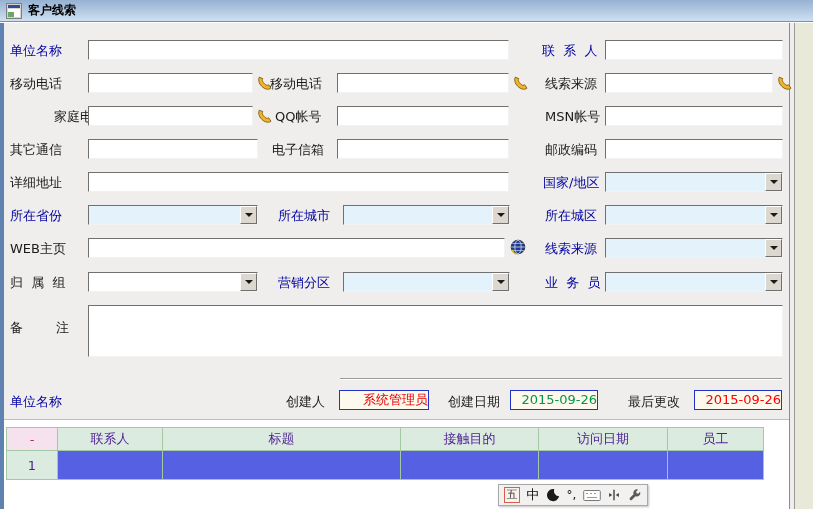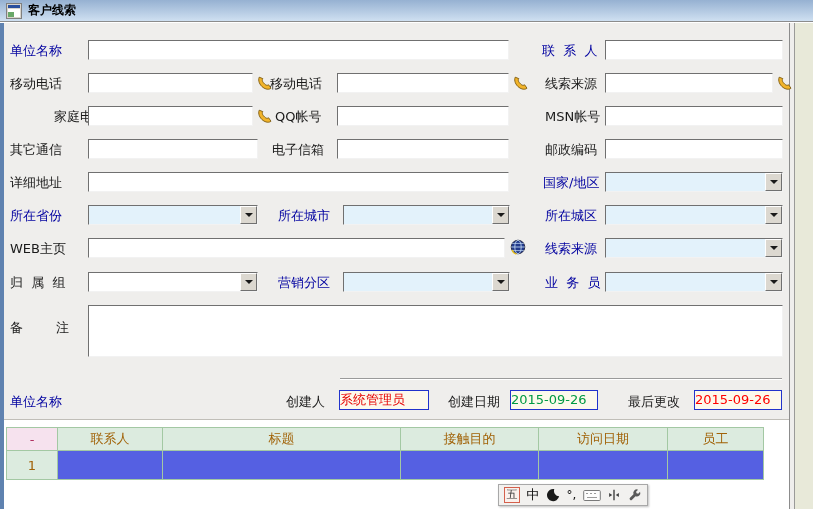--- a/index.html
+++ b/index.html
@@ -41,29 +41,29 @@
   .combo .btn { width:17px; background:#dcd8d0; border:1px solid; border-color:#ffffff #707070 #707070 #ffffff;
         display:flex; align-items:center; justify-content:center; }
   .combo .btn .arr { width:0; height:0; border-left:4px solid transparent; border-right:4px solid transparent; border-top:4px solid #1a1a1a; }
   .combo .field.darkred { color:#8b0000; }
 
   .icon16 { position:absolute; width:16px; height:16px; }
 
   .sep { position:absolute; height:0; border-top:1px solid #9a9a9a; border-bottom:1px solid #ffffff; }
 
   .vbox { position:absolute; height:20px; border:1px solid #2233cc; background:#fdf9ec;
-          text-align:left; font-size:13px; line-height:17px; }
+          text-align:right; font-size:13px; line-height:17px; }
   .vbox.redtxt   { color:#e60000; }
   .vbox.greentxt { color:#009944; }
   .vbox.red2txt  { color:#ff0000; }
 
   
   table.grid { position:absolute; left:6px; top:427px; border-collapse:collapse; table-layout:fixed; }
   table.grid th, table.grid td { border:1px solid #a3c8a3; font-size:13px; font-weight:normal;
-          color:#a16207; text-align:center; overflow:hidden; padding:0; }
+          color:#4c1d95; text-align:center; overflow:hidden; padding:0; }
   table.grid thead th { background:#dcebdf; height:23px; }
   table.grid th.corner { background:#f6e2ee; color:#b03060; }
   table.grid td.rownum { background:#dcebdf; height:29px; }
   table.grid td.datacell { background:#5560e2; }
 
   
   .ime { position:absolute; left:498px; top:484px; width:150px; height:22px; background:#f2f1ef;
          border:1px solid #a8a8a8; box-shadow:1px 1px 2px rgba(0,0,0,0.25);
          display:flex; align-items:center; justify-content:space-between; padding:0 5px; }
   .ime .wubi { width:16px; height:16px; border:1px solid #d4604c; background:#faf0ec;

